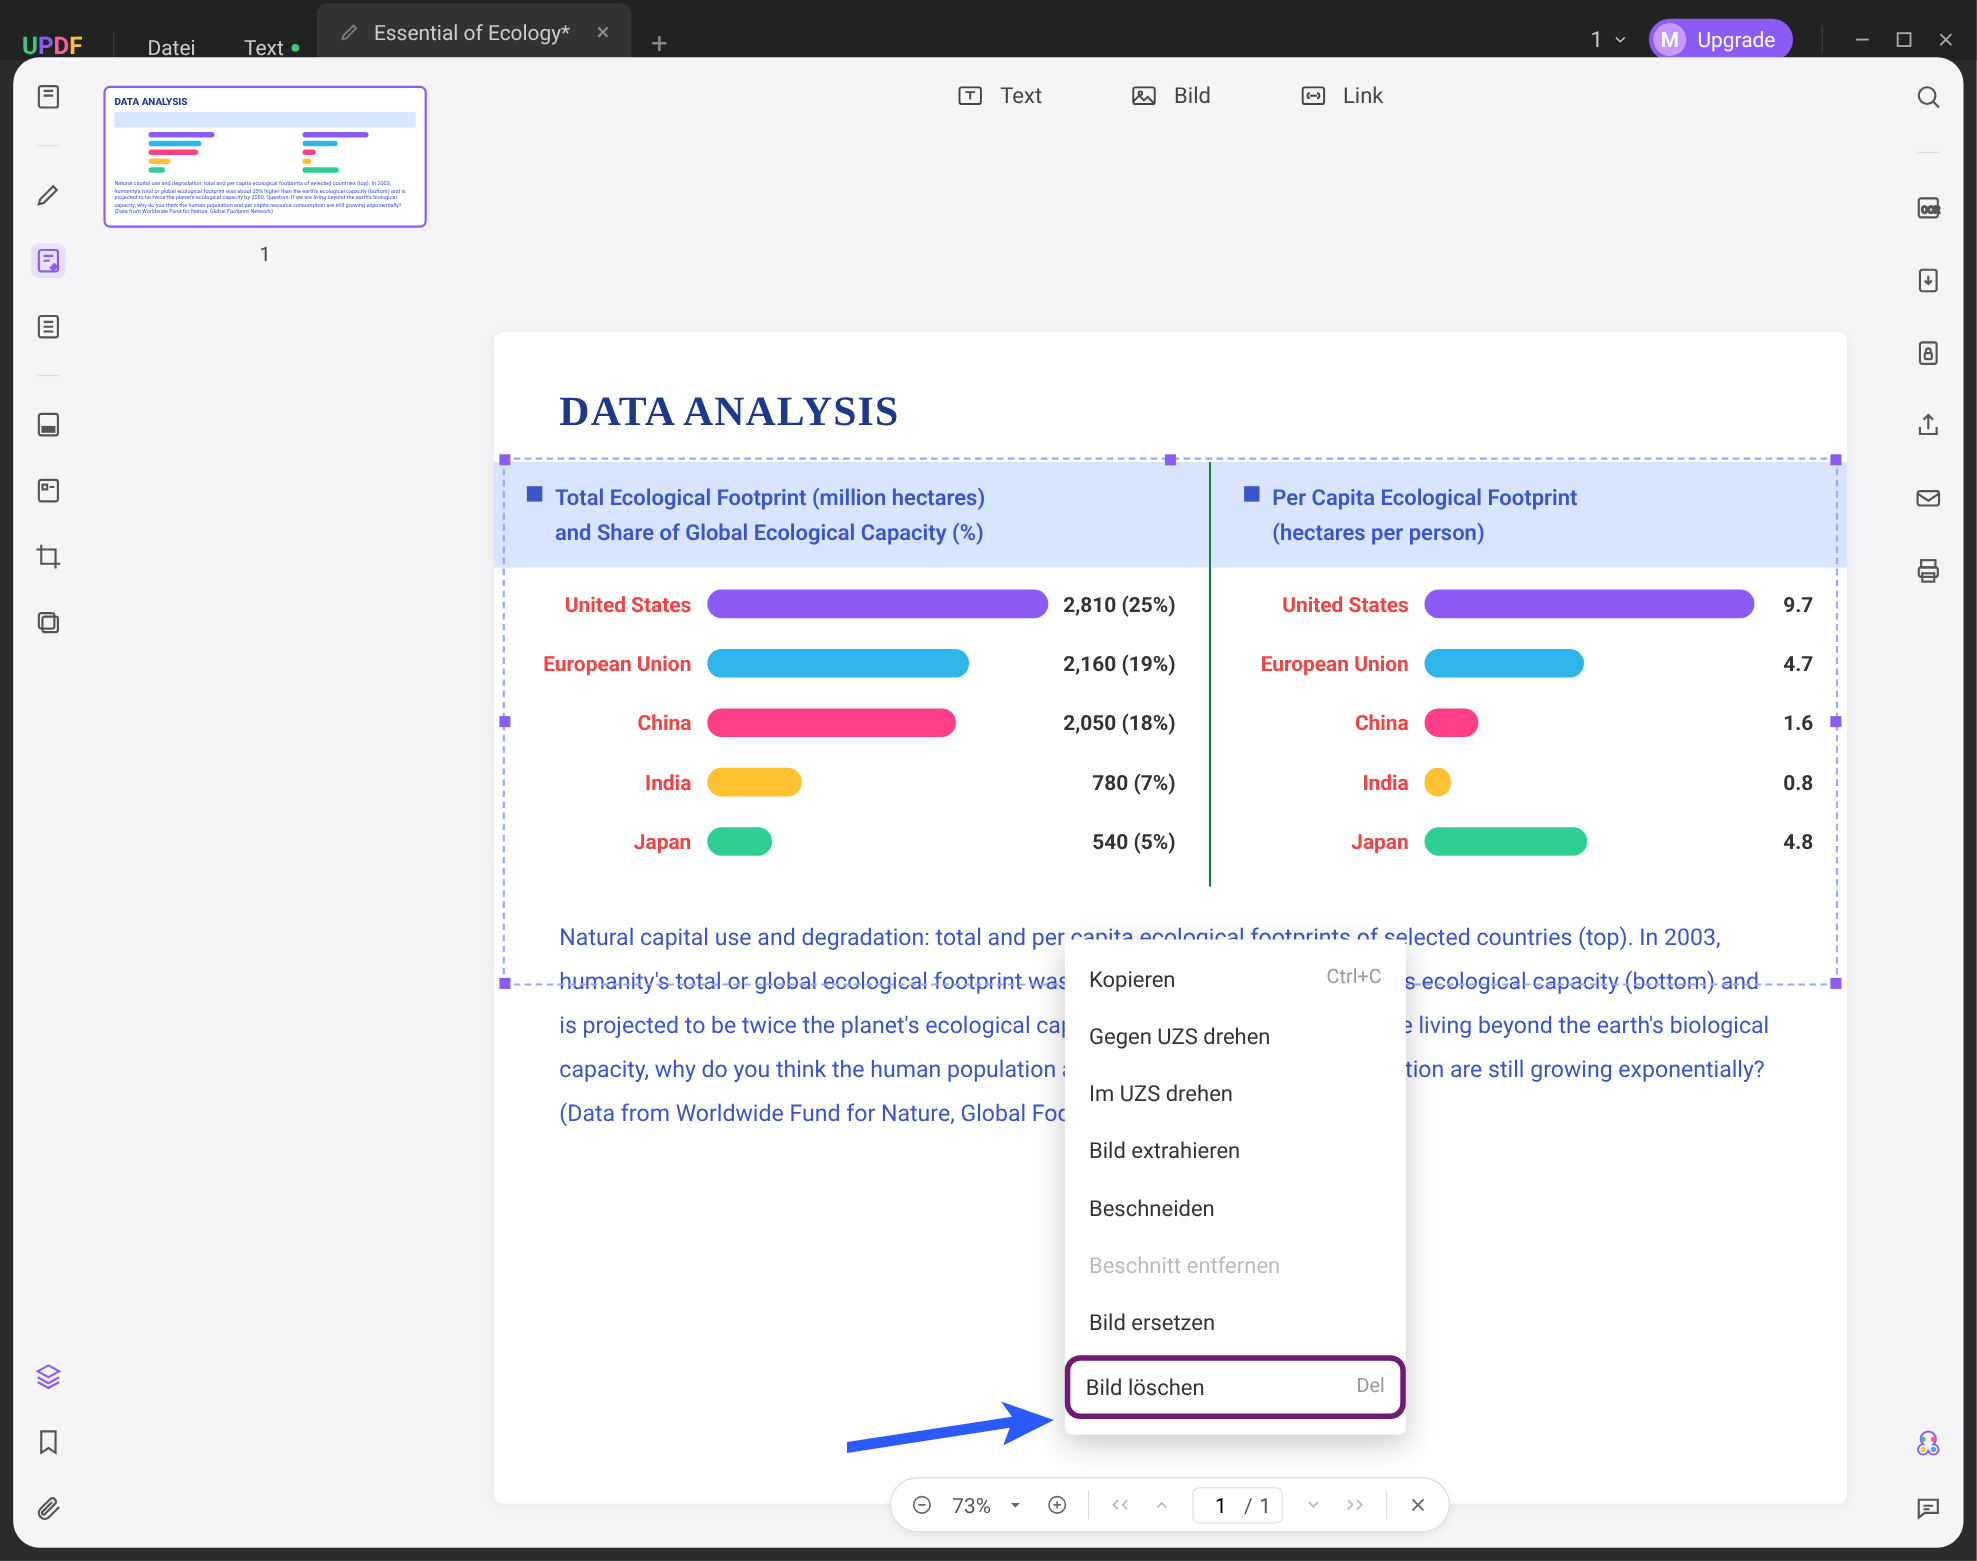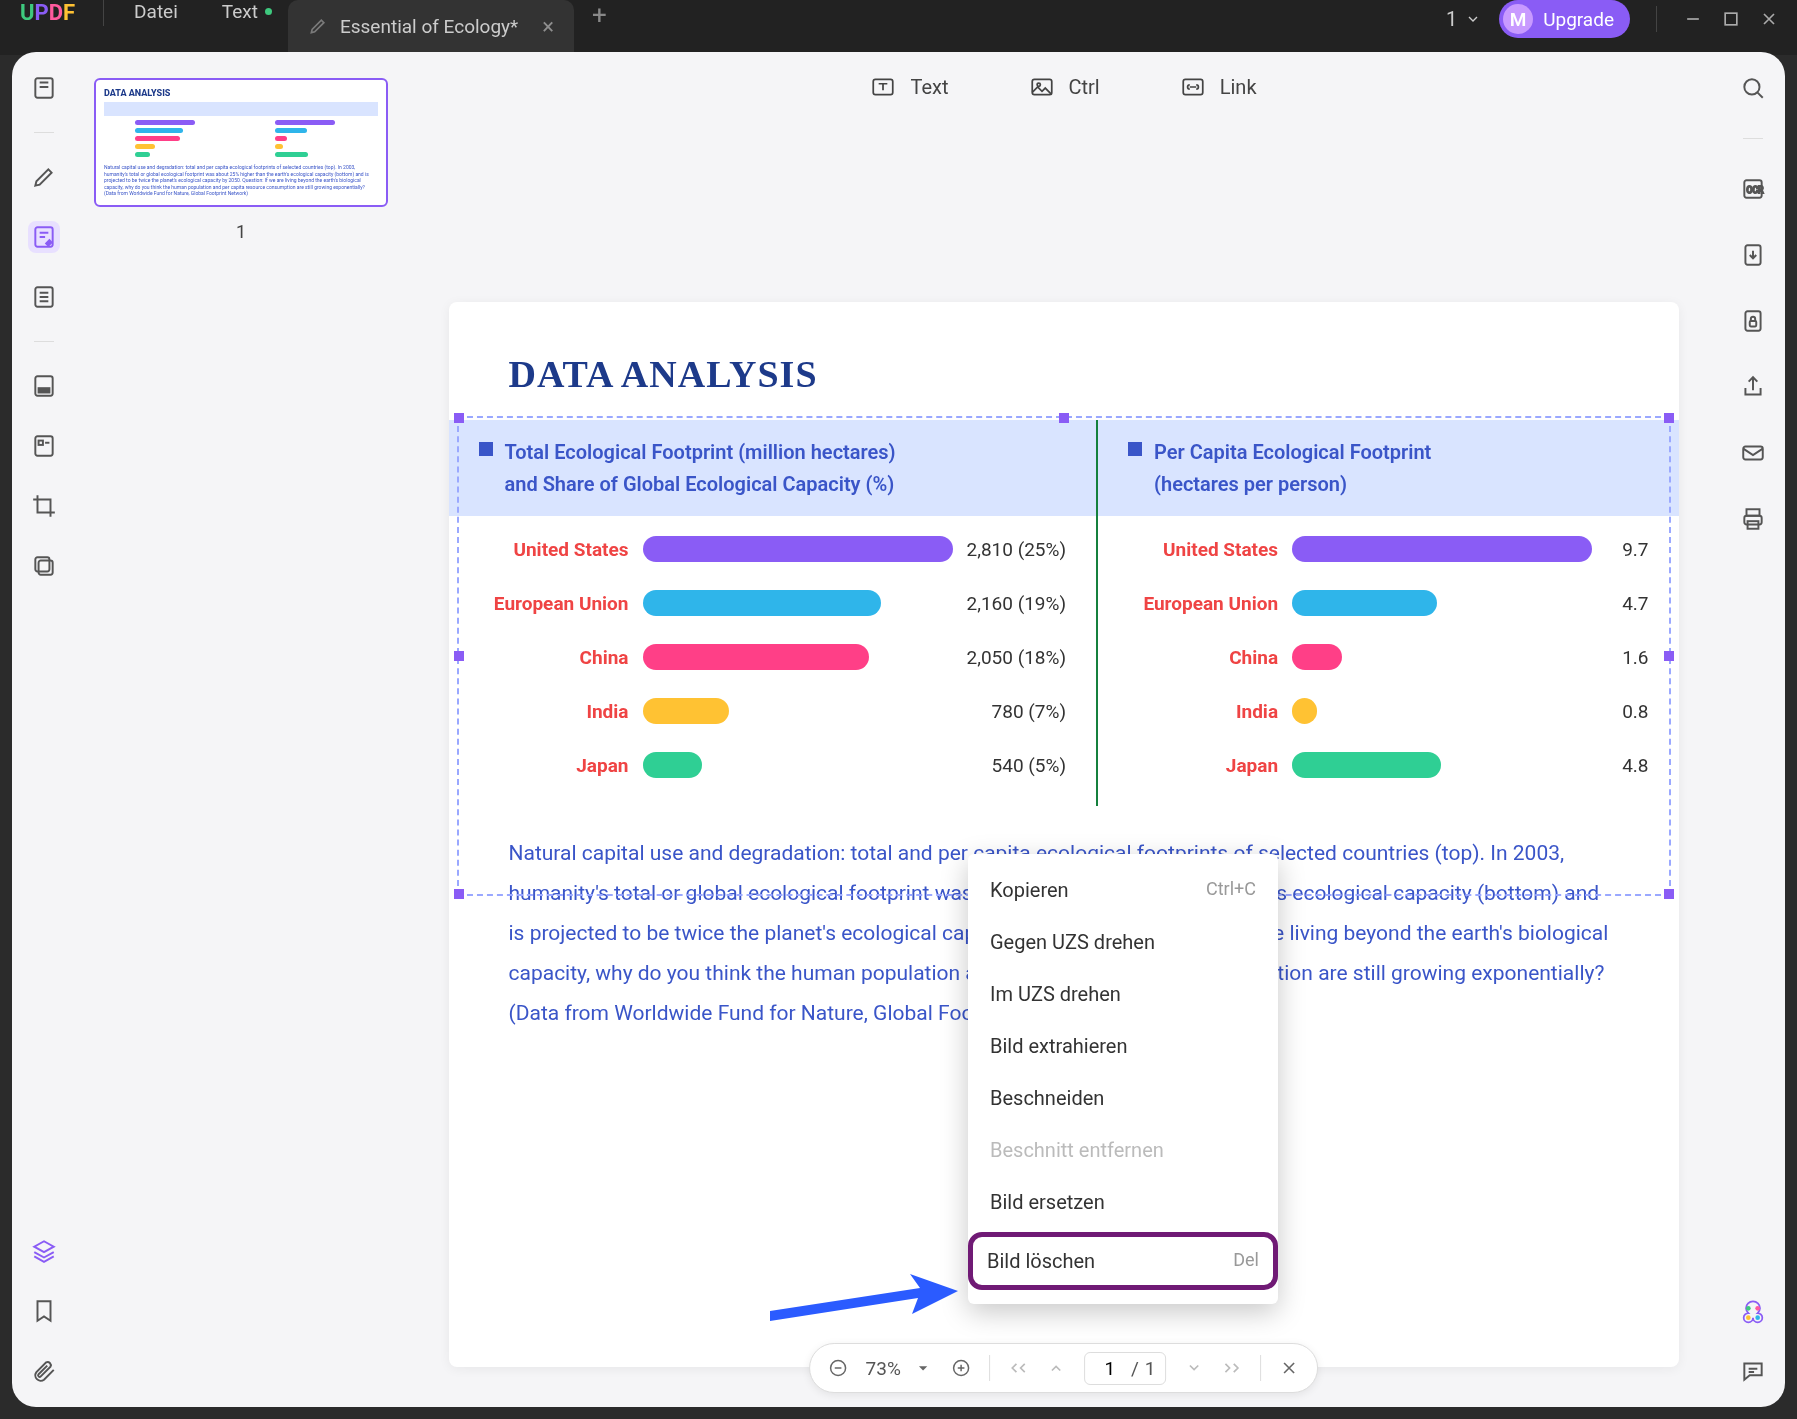--- a/index.html
+++ b/index.html
@@ -1,17 +1,17 @@
 <!DOCTYPE html>
 <html><head>
 <meta charset="utf-8">
 <style>
 *{box-sizing:border-box;margin:0;padding:0;font-family:-apple-system,BlinkMacSystemFont,"Segoe UI",Roboto,sans-serif}
 body{background:#2b2b2b;width:1797px;height:1419px;overflow:hidden}
-.titlebar{height:55px;background:#222;display:flex;align-items:flex-start;color:#ccc;font-size:19px}
+.titlebar{height:55px;background:#222;display:flex;align-items:flex-end;color:#ccc;font-size:19px}
 .logo{padding:0 20px;font-weight:700;font-size:22px}
 .logo span:nth-child(1){color:#3ec97e}.logo span:nth-child(2){color:#8a5cf5}.logo span:nth-child(3){color:#ff5a9e}.logo span:nth-child(4){color:#ffc233}
 .tb-div{width:1px;height:26px;background:#444;margin:0 8px}
 .tb-item{padding:0 22px;cursor:pointer}
 .tb-item.help{position:relative}
 .green-dot{position:absolute;top:8px;right:8px;width:7px;height:7px;border-radius:50%;background:#3ec97e}
 .tab{display:flex;align-items:center;gap:12px;background:#333;border-radius:10px 10px 0 0;padding:0 20px;height:52px;margin-left:8px}
 .tab-icon{width:20px;height:20px;opacity:.6}
 .tab-close{font-size:22px;opacity:.6;margin-left:12px}
 .tab-plus{margin-left:18px;font-size:26px;opacity:.6}
@@ -48,21 +48,21 @@
 .h-ml{top:50%;left:-5px;margin-top:-5px}.h-mr{top:50%;right:-5px;margin-top:-5px}
 .h-bl{bottom:-5px;left:-5px}.h-bm{bottom:-5px;left:50%;margin-left:-5px}.h-br{bottom:-5px;right:-5px}
 
 .chart-wrap{display:flex;border:0}
 .chart-col{flex:1;padding:0 30px}
 .chart-col.left{border-right:2px solid #15803d}
 .chart-head{background:#d9e4ff;padding:16px 30px;margin:0 -30px 20px -30px;display:flex;gap:12px;color:#3a55c8;font-weight:600;font-size:20px;line-height:1.6}
 .chart-head .sq{width:14px;height:14px;background:#3a55c8;flex-shrink:0;margin-top:6px}
 .row{display:grid;grid-template-columns:150px 1fr auto;align-items:center;gap:14px;margin-bottom:28px}
 .row .lbl{text-align:right;font-weight:700;color:#ef4444;font-size:19px}
-.row .val{font-weight:400;color:#333;font-size:19px;white-space:nowrap}
+.row .val{font-weight:700;color:#333;font-size:19px;white-space:nowrap}
 .bar{height:26px;border-radius:14px}
 .c-us{background:#8a5cf5}.c-eu{background:#2fb5ea}.c-cn{background:#ff3f87}.c-in{background:#ffc233}.c-jp{background:#2fcf94}
 .para{padding:28px 60px 0 60px;font-size:21px;line-height:1.9;color:#3a55c8}
 
 .right-tools{width:64px;display:flex;flex-direction:column;align-items:center;padding-top:20px;gap:34px}
 .right-bottom{margin-top:auto;margin-bottom:20px;display:flex;flex-direction:column;align-items:center;gap:28px}
 .updf-logo{width:28px;height:28px}
 
 .pager{position:absolute;bottom:14px;left:50%;transform:translateX(-50%);background:#fff;border:1px solid #ddd;border-radius:26px;height:50px;display:flex;align-items:center;padding:0 18px;gap:18px;box-shadow:0 2px 8px rgba(0,0,0,.08);font-size:19px;color:#555}
 .pager .sep{width:1px;height:26px;background:#ddd}
@@ -259,21 +259,21 @@
             <path d="M8 9h8M12 9v6"></path>
           </svg>
           <span>Text</span>
         </div>
       <div class="eb-item">
           <svg viewBox="0 0 24 24" fill="none" stroke="currentColor" stroke-width="1.6">
             <rect x="3" y="5" width="18" height="14" rx="2"></rect>
             <circle cx="9" cy="10" r="1.5"></circle>
             <path d="M3 17l5-5 4 4 3-3 6 6"></path>
           </svg>
-          <span>Ctrl</span>
+          <span>Bild</span>
         </div>
       <div class="eb-item">
           <svg viewBox="0 0 24 24" fill="none" stroke="currentColor" stroke-width="1.6">
             <rect x="3" y="5" width="18" height="14" rx="2"></rect>
             <path d="M9 12h6M9 10a2 2 0 100 4M15 10a2 2 0 110 4"></path>
           </svg>
           <span>Link</span>
         </div>
     </div>
 

